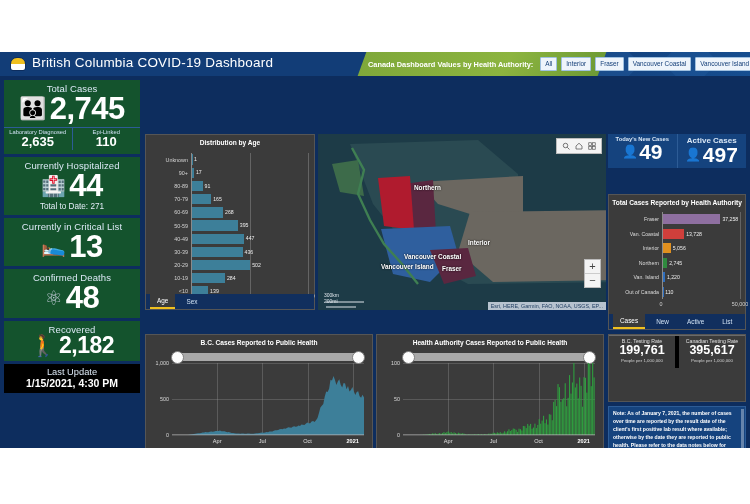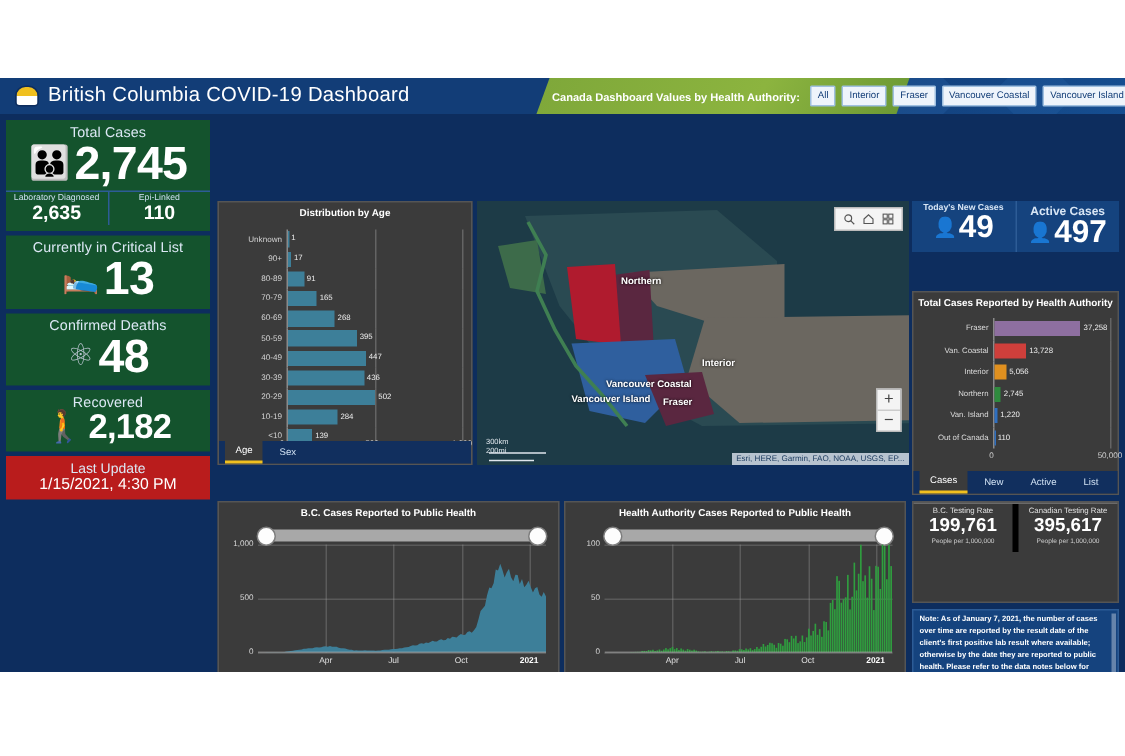--- a/index.html
+++ b/index.html
@@ -31,23 +31,23 @@
   .kpi-row{display:flex;align-items:center;justify-content:center;gap:3px;margin-top:-1px;}
   .kpi-n{font-size:31px;font-weight:bold;color:#fff;line-height:1.02;letter-spacing:-.5px;}
   .kpi-n.sm{font-size:23px;}
   .gly{color:#b9c4cf;line-height:1;}
   .split{display:flex;border-top:1px solid #2d5c96;margin-top:2px;}
   .split>div{flex:1;padding:1px 0 1px;}
   .split>div+div{border-left:1px solid #2d5c96;}
   .sp-t{font-size:5.8px;color:#cfe0f2;}
   .sp-v{font-size:13px;font-weight:bold;color:#fff;line-height:1.1;}
   .kpi-sub{font-size:8.2px;color:#e3edf8;margin-top:0px;}
-  .lastup{background:#b91c1c;text-align:center;padding:3px 0 4px;}
+  .lastup{background:#000000;text-align:center;padding:3px 0 4px;}
   .lastup .l1{font-size:9.3px;color:#dce8f5;}
-  .lastup .l2{font-size:10.5px;font-weight:normal;color:#fff;}
+  .lastup .l2{font-size:10.5px;font-weight:bold;color:#fff;}
 
   
   .card{position:absolute;background:#3b3b3b;border:1px solid #555;box-sizing:border-box;}
   .card-title{text-align:center;font-size:6.6px;font-weight:bold;color:#fff;padding-top:4px;}
 
   
   #ageCard{left:145px;top:82px;width:170px;height:176px;}
   .bars{position:absolute;left:6px;top:18px;right:6px;bottom:20px;}
   .brow{display:flex;align-items:center;height:13.2px;}
   .blab{width:36px;text-align:right;font-size:5.4px;color:#d4d4d4;padding-right:3px;}
@@ -156,20 +156,28 @@
           <div class="sp-t">Laboratory Diagnosed</div>
           <div class="sp-v">2,635</div>
         </div>
         <div>
           <div class="sp-t">Epi-Linked</div>
           <div class="sp-v">110</div>
         </div>
       </div>
     </div>
 
+    <div class="kpi">
+      <div class="kpi-t">Currently Hospitalized</div>
+      <div class="kpi-row">
+        <span class="gly" style="font-size:20px">🏥</span>
+        <span class="kpi-n">44</span>
+      </div>
+      <div class="kpi-sub">Total to Date: 271</div>
+    </div>
 
     <div class="kpi">
       <div class="kpi-t">Currently in Critical List</div>
       <div class="kpi-row">
         <span class="gly" style="font-size:20px">🛌</span>
         <span class="kpi-n">13</span>
       </div>
     </div>
 
     <div class="kpi">

